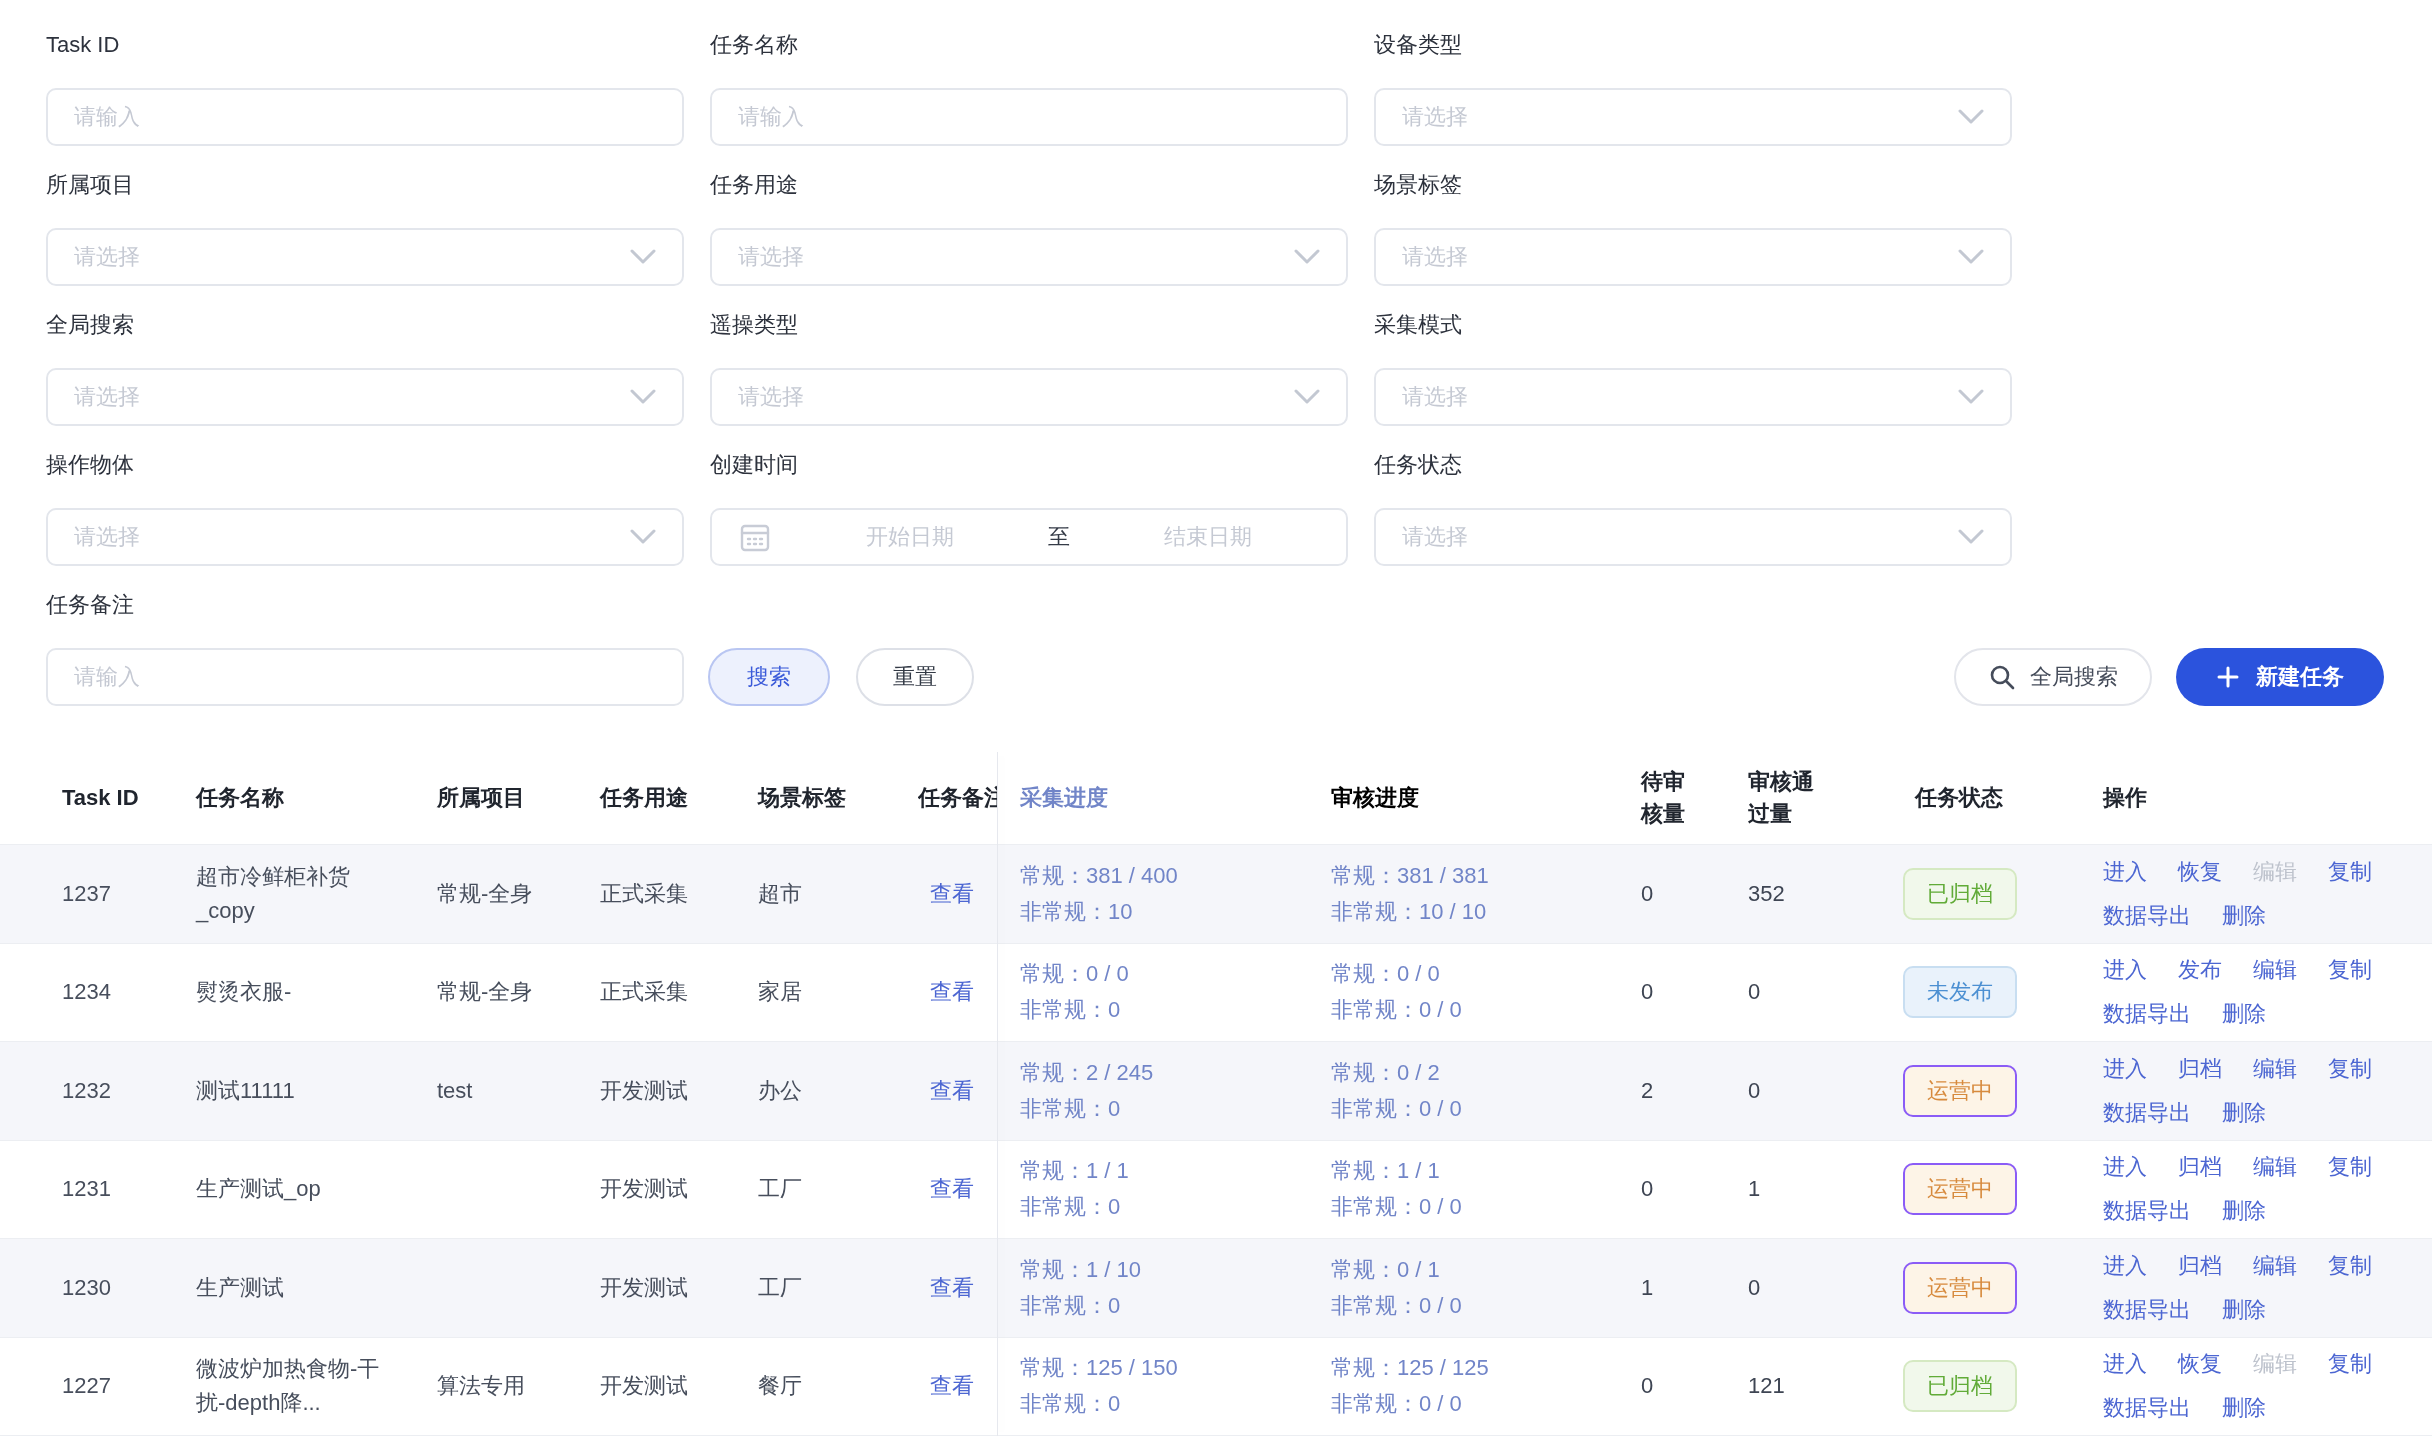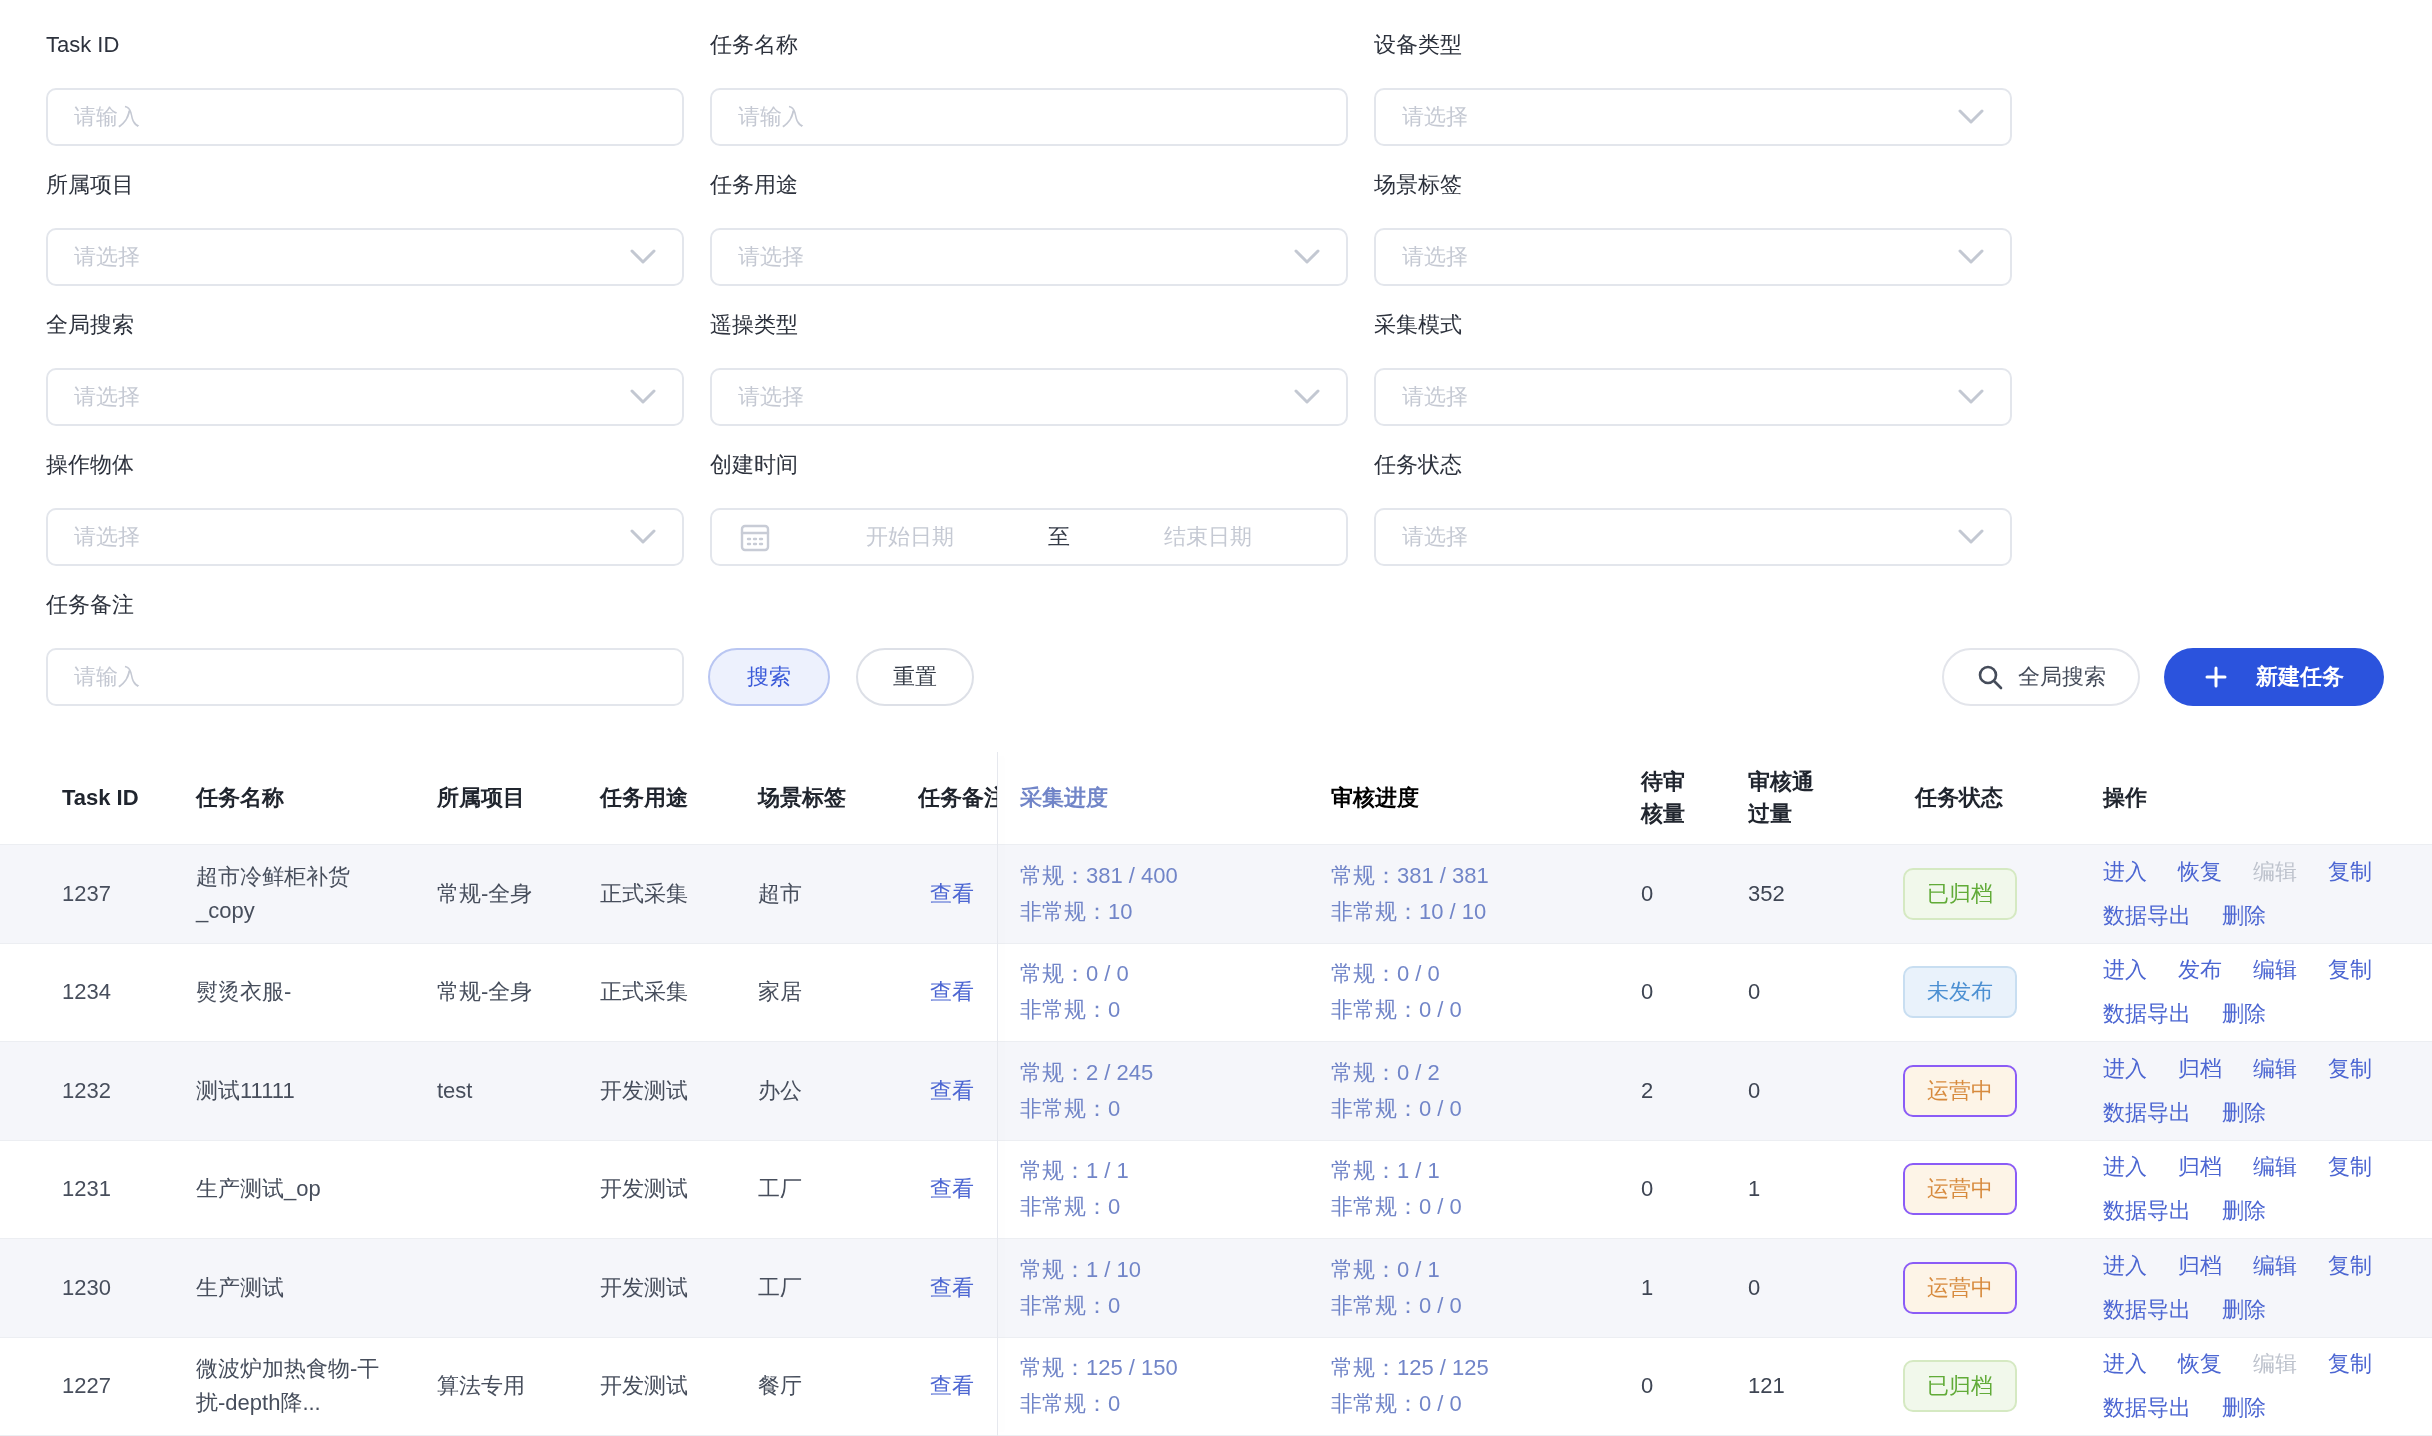--- a/index.html
+++ b/index.html
@@ -27,21 +27,21 @@
   .bottom-row { display:flex; align-items:flex-end; }
   .field.remark { width:638px; margin-bottom:0; }
   .btn { height:58px; border-radius:30px; display:flex; align-items:center; justify-content:center;
     font-size:22px; cursor:pointer; white-space:nowrap; }
   .btn-search { width:122px; margin-left:24px; background:#edf1fd; border:2px solid #b9c6f2;
     color:#3a5ad9; font-weight:400; }
   .btn-reset  { width:118px; margin-left:26px; background:#fff; border:2px solid #dde0e7; color:#333a46; }
   .btn-global { margin-left:auto; padding:0 32px; background:#fff; border:2px solid #e3e5eb;
     color:#454c5a; gap:14px; }
   .btn-create { margin-left:24px; padding:0 40px; background:#2b53dd; border:none; color:#fff;
-    gap:28px; font-weight:700; }
+    gap:16px; font-weight:700; }
 
   
   .table { position:absolute; top:752px; left:0; width:2432px; }
   .table::before { content:""; position:absolute; left:997px; top:0; bottom:0; width:1px;
     background:#e6e8ee; box-shadow:4px 0 10px rgba(40,50,70,.06); z-index:3; }
   .trow { display:grid; align-items:center; font-size:22px;
     grid-template-columns:196px 241px 163px 158px 160px 79px 334px 294px 75px 160px 237px 335px; }
   .thead { height:93px; font-weight:700; color:#20252e; border-bottom:1px solid #eceef2; }
   .tr { height:98.5px; border-bottom:1px solid #eceef2; color:#474e5c; }
   .tr.stripe { background:#f5f6fa; }

